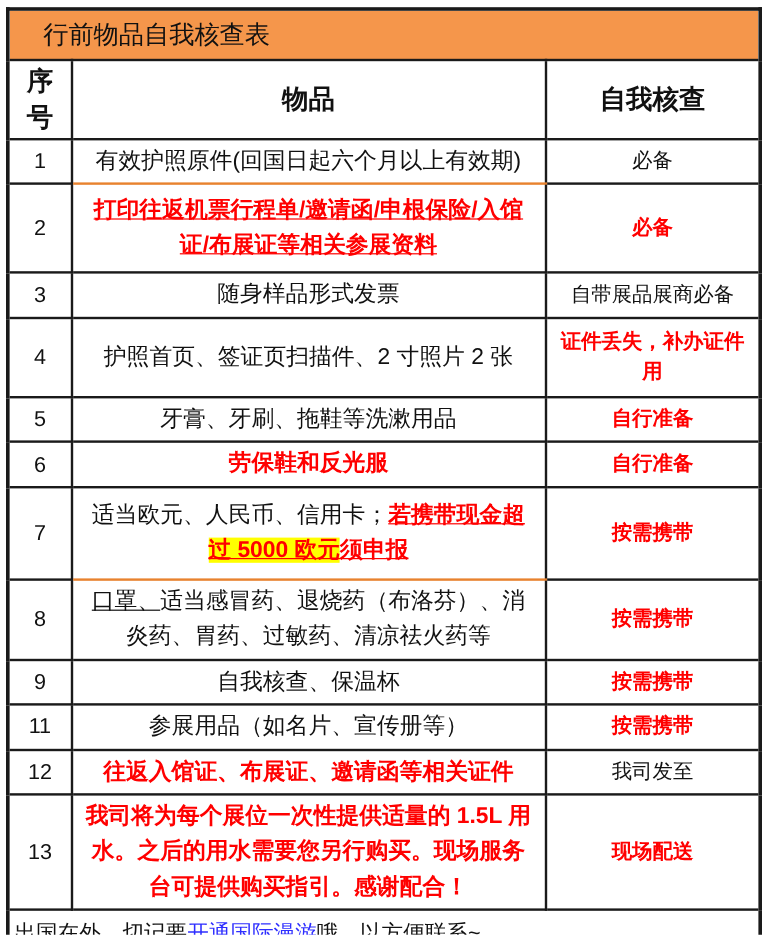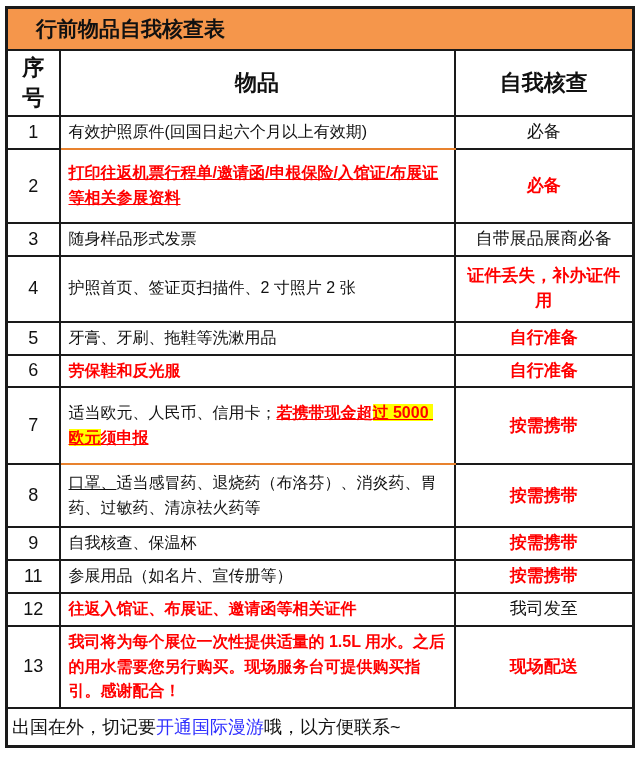--- a/index.html
+++ b/index.html
@@ -31,21 +31,21 @@
   td,th{
     border:2px solid var(--border);
     vertical-align:middle;
     box-sizing:border-box;
     word-break:break-all;
     overflow:hidden;
   }
   .title-cell{
     background:var(--orange);
     font-size:21px;
-    font-weight:bold;
+    font-weight:normal;
     text-align:left;
     padding:6px 8px 6px 28px;
     height:42px;
     border-width:3px 3px 2px 3px;
   }
   thead th{
     font-size:22px;
     font-weight:bold;
     text-align:center;
     height:33px;
@@ -54,22 +54,22 @@
   }
   thead th.h-num{border-left-width:3px;}
   thead th.h-check{border-right-width:3px;}
   tbody td.num{
     text-align:center;
     font-size:18px;
     border-left-width:3px;
     padding:2px;
   }
   tbody td.item{
-    text-align:left;
-    font-size:16px;
+    text-align:center;
+    font-size:19px;
     line-height:1.55;
     padding:3px 8px;
   }
   tbody td.check{
     text-align:center;
     font-size:17px;
     line-height:1.45;
     padding:3px 6px;
     border-right-width:3px;
   }

